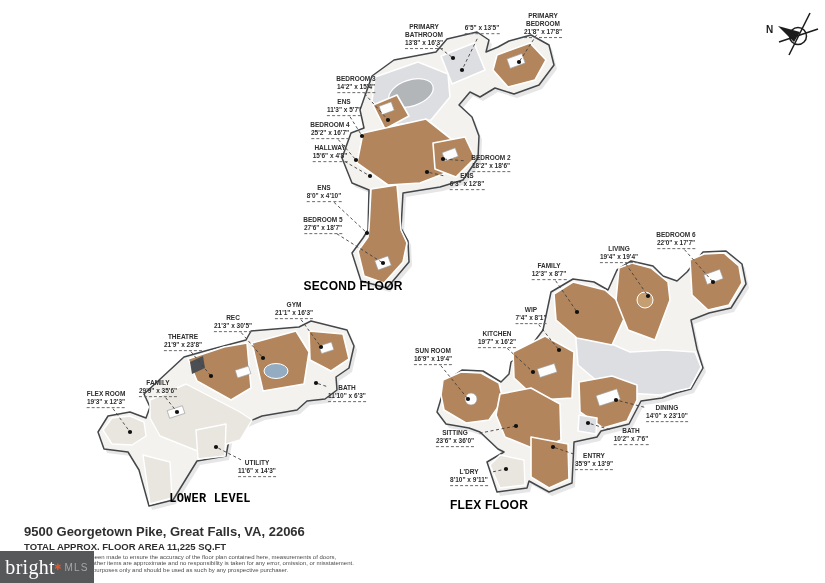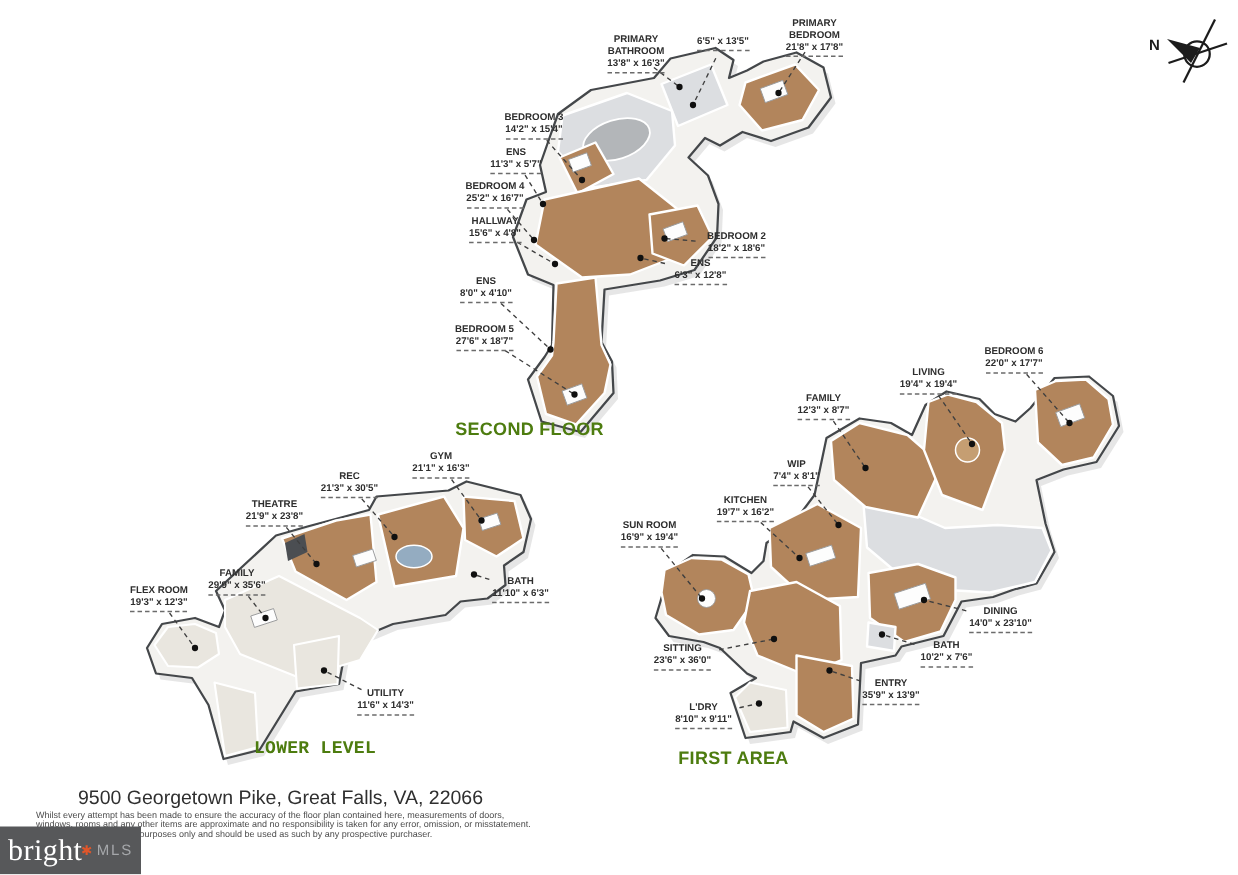--- a/index.html
+++ b/index.html
@@ -6,25 +6,25 @@
   .stage{position:relative;width:825px;height:583px;background:#ffffff;overflow:hidden;
          font-family:"Liberation Sans",sans-serif;}
   svg.plan{position:absolute;left:0;top:0;z-index:1;}
   .labels-layer{position:absolute;left:0;top:0;width:825px;height:583px;z-index:3;pointer-events:none;}
   .room-label{position:absolute;transform:translate(-50%,-50%);text-align:center;
               font-size:6.5px;line-height:1.25;font-weight:600;color:#2e2e2e;
               width:max-content;max-width:56px;}
   .room-label .dims{display:inline-block;font-weight:600;border-bottom:1px dashed #6b6b6b;
                     padding-bottom:.5px;white-space:nowrap;}
   .floor-title{position:absolute;transform:translate(-50%,-50%);font-size:12px;font-weight:700;
-               color:#4d7c0f;white-space:nowrap;letter-spacing:.2px;}
+               color:#000000;white-space:nowrap;letter-spacing:.2px;}
   .leader{stroke:#3f3f3f;stroke-width:.9;stroke-dasharray:3 2.6;fill:none;}
   .dot{fill:#101010;}
   .footer{position:absolute;left:24px;top:524px;z-index:4;}
-  .address{font-size:13px;font-weight:400;color:#2f2f2f;margin-left:28px;}
+  .address{font-size:13px;font-weight:700;color:#2f2f2f;}
   .area{font-size:9.5px;font-weight:700;color:#2f2f2f;margin-top:2px;}
   .disclaimer{font-size:6px;line-height:1.05;color:#4c4c4c;margin-top:2px;max-width:700px;}
   .logo{position:absolute;left:0;top:551px;width:94px;height:32px;background:#57585a;z-index:5;
         display:flex;align-items:center;justify-content:center;}
   .logo .brand{font-family:"Liberation Serif",serif;font-size:20px;color:#ffffff;letter-spacing:.3px;}
   .logo .ast{color:#e0562a;font-size:9px;vertical-align:9px;margin-left:-1px;}
   .logo .mls{font-size:10px;color:#a5a7aa;letter-spacing:1.2px;margin-left:3px;
              align-self:flex-end;margin-bottom:10px;}
   .wall{fill:#f3f2ef;stroke:#44474a;stroke-width:1.5;stroke-linejoin:round;}
   .shadow{fill:rgba(80,80,78,.14);stroke:none;}
@@ -234,21 +234,21 @@
       <span class="dims">19'3" x 12'3"</span>
     </div>
       <div class="room-label" style="left: 347px; top: 393px;">
       <span>BATH</span><br>
       <span class="dims">11'10" x 6'3"</span>
     </div>
       <div class="room-label" style="left: 257px; top: 468px;">
       <span>UTILITY</span><br>
       <span class="dims">11'6" x 14'3"</span>
     </div>
-      <div class="floor-title" style="left: 489px; top: 505px;">FIRST AREA</div>
+      <div class="floor-title" style="left: 489px; top: 505px;">FLEX FLOOR</div>
       <div class="room-label" style="left: 676px; top: 240px;">
       <span>BEDROOM 6</span><br>
       <span class="dims">22'0" x 17'7"</span>
     </div>
       <div class="room-label" style="left: 619px; top: 254px;">
       <span>LIVING</span><br>
       <span class="dims">19'4" x 19'4"</span>
     </div>
       <div class="room-label" style="left: 549px; top: 271px;">
       <span>FAMILY</span><br>
@@ -283,20 +283,21 @@
       <span class="dims">10'2" x 7'6"</span>
     </div>
       <div class="room-label" style="left: 667px; top: 413px;">
       <span>DINING</span><br>
       <span class="dims">14'0" x 23'10"</span>
     </div>
     </div>
 
   <div class="footer">
     <div class="address">9500 Georgetown Pike, Great Falls, VA, 22066</div>
+    <div class="area">TOTAL APPROX. FLOOR AREA 11,225 SQ.FT</div>
     <div class="disclaimer">
       <div>Whilst every attempt has been made to ensure the accuracy of the floor plan contained here, measurements of doors,</div>
       <div>windows, rooms and any other items are approximate and no responsibility is taken for any error, omission, or misstatement.</div>
       <div>This plan is for illustrative purposes only and should be used as such by any prospective purchaser.</div>
     </div>
   </div>
 
   <div class="logo">
     <span class="brand">bright</span>
       <span class="ast">✱</span>

